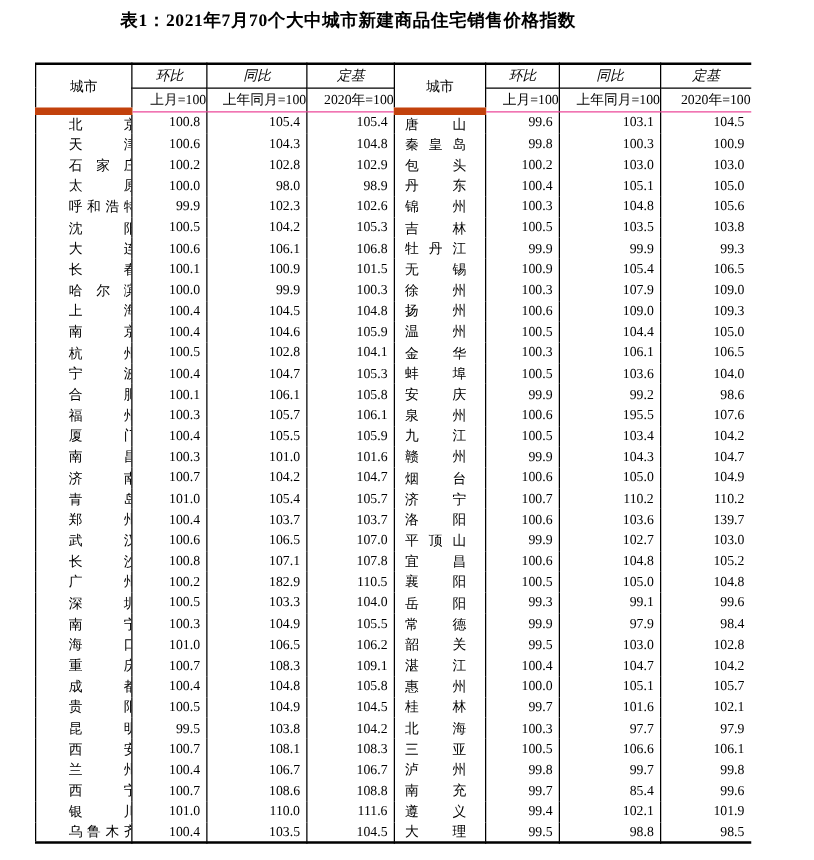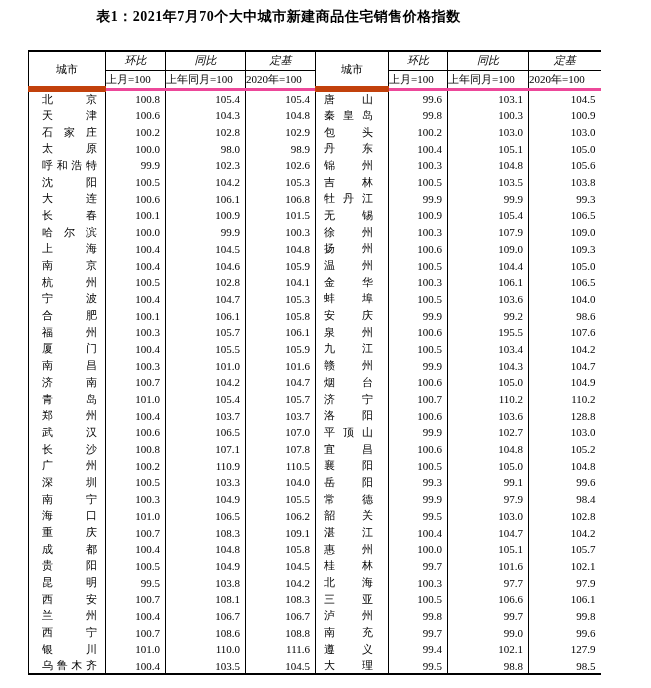--- a/index.html
+++ b/index.html
@@ -23,33 +23,33 @@
   }
   .price-table th, .price-table td {
     border-right:1px solid #000;
     font-weight:normal;
     font-size:11px;
     overflow:hidden;
     white-space:nowrap;
   }
   .price-table th.last-col, .price-table td:last-child { border-right:none; }
   thead tr.h-top th { height:19px; text-align:center; }
-  thead tr.h-sub th { height:19px; text-align:left; border-bottom:3px solid #ec4899; }
+  thead tr.h-sub th { height:19px; text-align:right; border-bottom:1px solid #ec4899; }
   thead tr.h-top th.sub-divided { border-bottom:1px solid #000;font-style:italic; }
   thead th.city-h { border-bottom:6px solid #c2410c; vertical-align:middle; text-align:center; }
   tbody td { height:16.7px; }
   td.num-td { text-align:right; padding-right:5px; }
   td.city-td { text-align:left; padding:0; }
   .cname {
     display:inline-block;
     text-align:justify;
     text-align-last:justify;
     vertical-align:middle;
   }
-  .cname-l { width:55px; margin-left:13px; }
+  .cname-l { width:55px; margin-left:26px; }
   .cname-r { width:49px; margin-left:8px; }
 </style>
 </head>
 <body>
 
 <div class="title">表1：2021年7月70个大中城市新建商品住宅销售价格指数</div>
 
 <table class="price-table">
   <colgroup>
     <col style="width:77px">
@@ -273,21 +273,21 @@
         <td class="num-td">110.2</td>
       </tr>
       <tr>
         <td class="city-td"><span class="cname cname-l">郑州</span></td>
         <td class="num-td">100.4</td>
         <td class="num-td">103.7</td>
         <td class="num-td">103.7</td>
         <td class="city-td"><span class="cname cname-r">洛阳</span></td>
         <td class="num-td">100.6</td>
         <td class="num-td">103.6</td>
-        <td class="num-td">128.8</td>
+        <td class="num-td">139.7</td>
       </tr>
       <tr>
         <td class="city-td"><span class="cname cname-l">武汉</span></td>
         <td class="num-td">100.6</td>
         <td class="num-td">106.5</td>
         <td class="num-td">107.0</td>
         <td class="city-td"><span class="cname cname-r">平顶山</span></td>
         <td class="num-td">99.9</td>
         <td class="num-td">102.7</td>
         <td class="num-td">103.0</td>
@@ -298,21 +298,21 @@
         <td class="num-td">107.1</td>
         <td class="num-td">107.8</td>
         <td class="city-td"><span class="cname cname-r">宜昌</span></td>
         <td class="num-td">100.6</td>
         <td class="num-td">104.8</td>
         <td class="num-td">105.2</td>
       </tr>
       <tr>
         <td class="city-td"><span class="cname cname-l">广州</span></td>
         <td class="num-td">100.2</td>
-        <td class="num-td">110.9</td>
+        <td class="num-td">182.9</td>
         <td class="num-td">110.5</td>
         <td class="city-td"><span class="cname cname-r">襄阳</span></td>
         <td class="num-td">100.5</td>
         <td class="num-td">105.0</td>
         <td class="num-td">104.8</td>
       </tr>
       <tr>
         <td class="city-td"><span class="cname cname-l">深圳</span></td>
         <td class="num-td">100.5</td>
         <td class="num-td">103.3</td>
@@ -402,32 +402,32 @@
         <td class="num-td">99.7</td>
         <td class="num-td">99.8</td>
       </tr>
       <tr>
         <td class="city-td"><span class="cname cname-l">西宁</span></td>
         <td class="num-td">100.7</td>
         <td class="num-td">108.6</td>
         <td class="num-td">108.8</td>
         <td class="city-td"><span class="cname cname-r">南充</span></td>
         <td class="num-td">99.7</td>
-        <td class="num-td">99.0</td>
+        <td class="num-td">85.4</td>
         <td class="num-td">99.6</td>
       </tr>
       <tr>
         <td class="city-td"><span class="cname cname-l">银川</span></td>
         <td class="num-td">101.0</td>
         <td class="num-td">110.0</td>
         <td class="num-td">111.6</td>
         <td class="city-td"><span class="cname cname-r">遵义</span></td>
         <td class="num-td">99.4</td>
         <td class="num-td">102.1</td>
-        <td class="num-td">127.9</td>
+        <td class="num-td">101.9</td>
       </tr>
       <tr>
         <td class="city-td"><span class="cname cname-l">乌鲁木齐</span></td>
         <td class="num-td">100.4</td>
         <td class="num-td">103.5</td>
         <td class="num-td">104.5</td>
         <td class="city-td"><span class="cname cname-r">大理</span></td>
         <td class="num-td">99.5</td>
         <td class="num-td">98.8</td>
         <td class="num-td">98.5</td>

